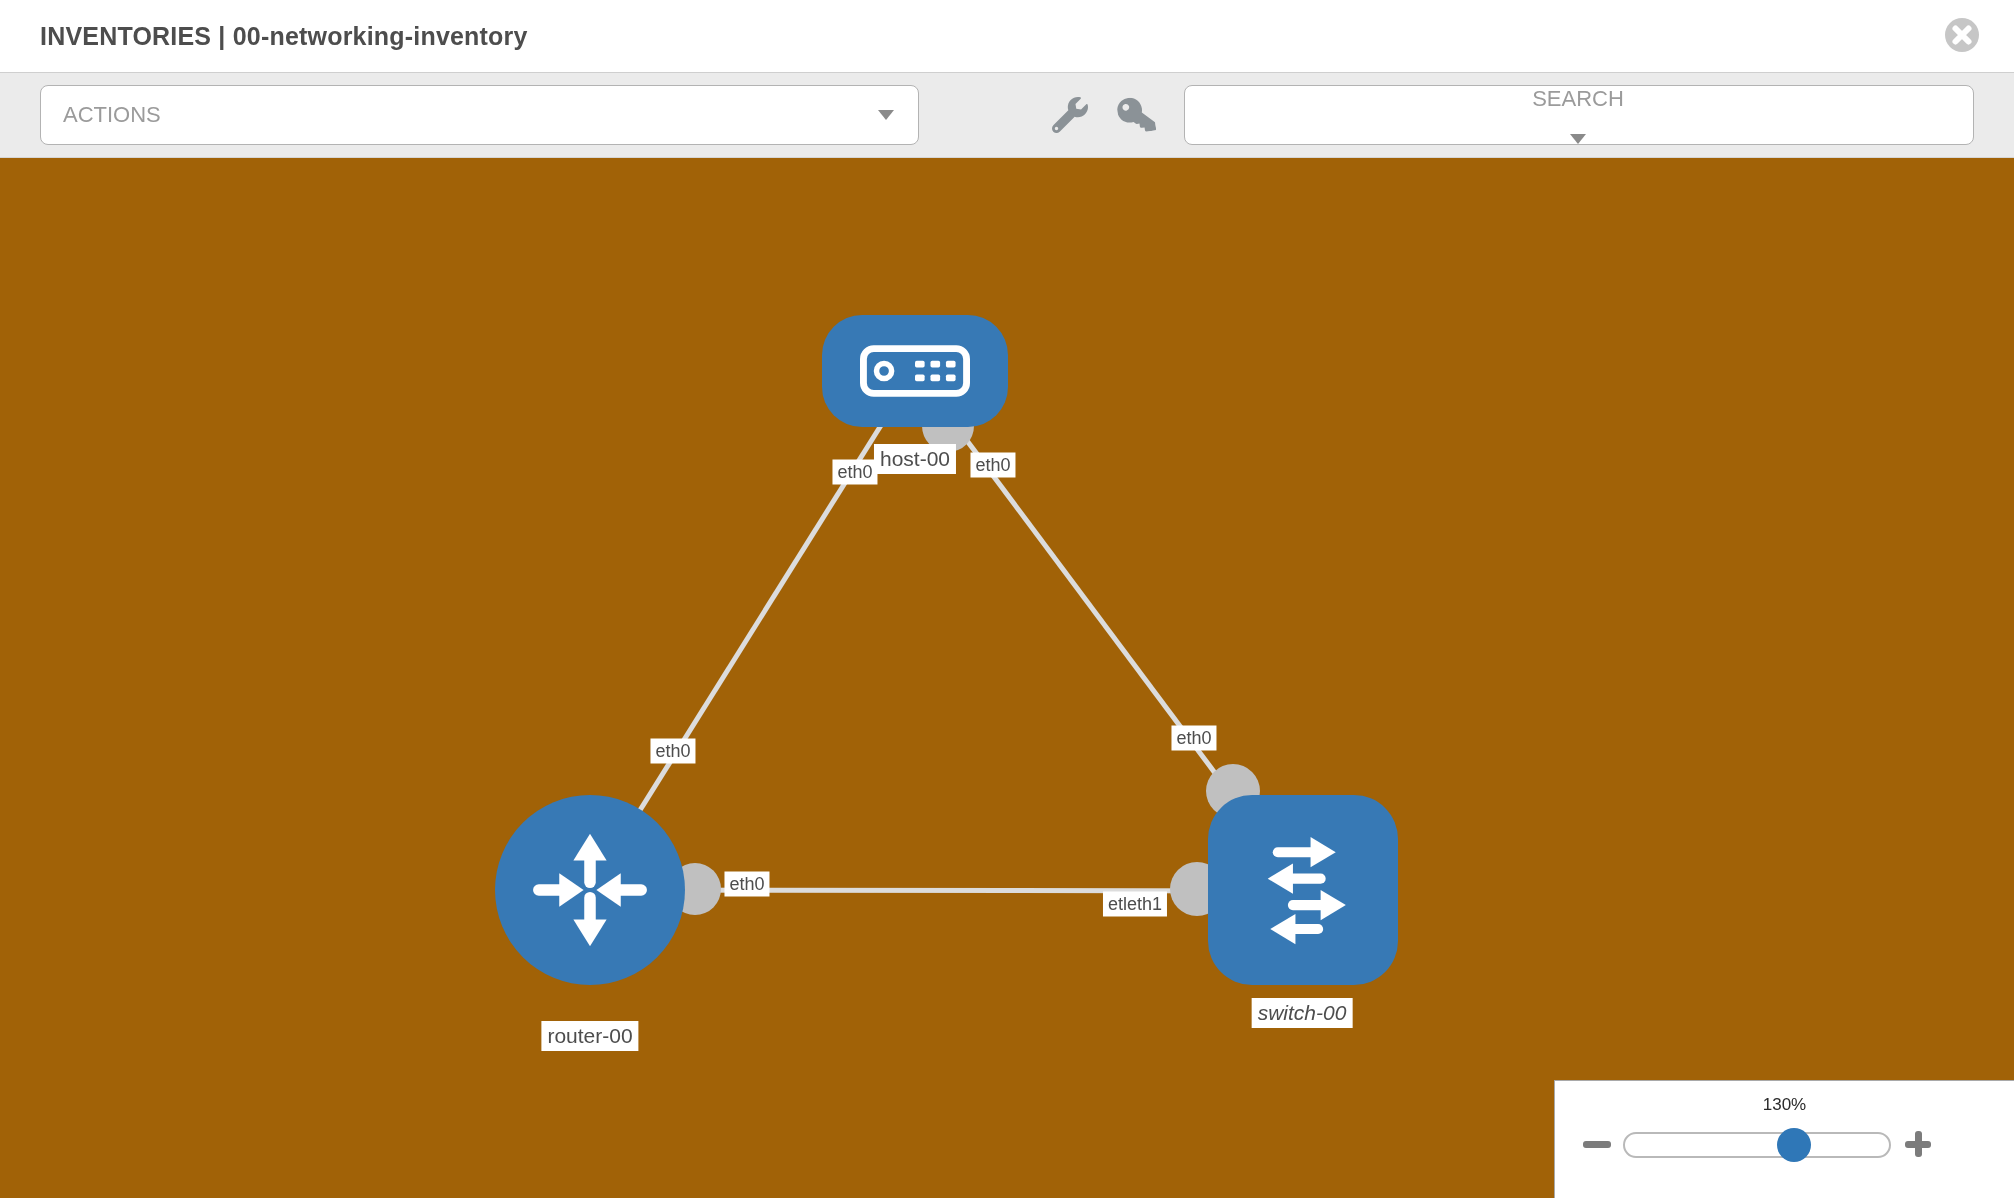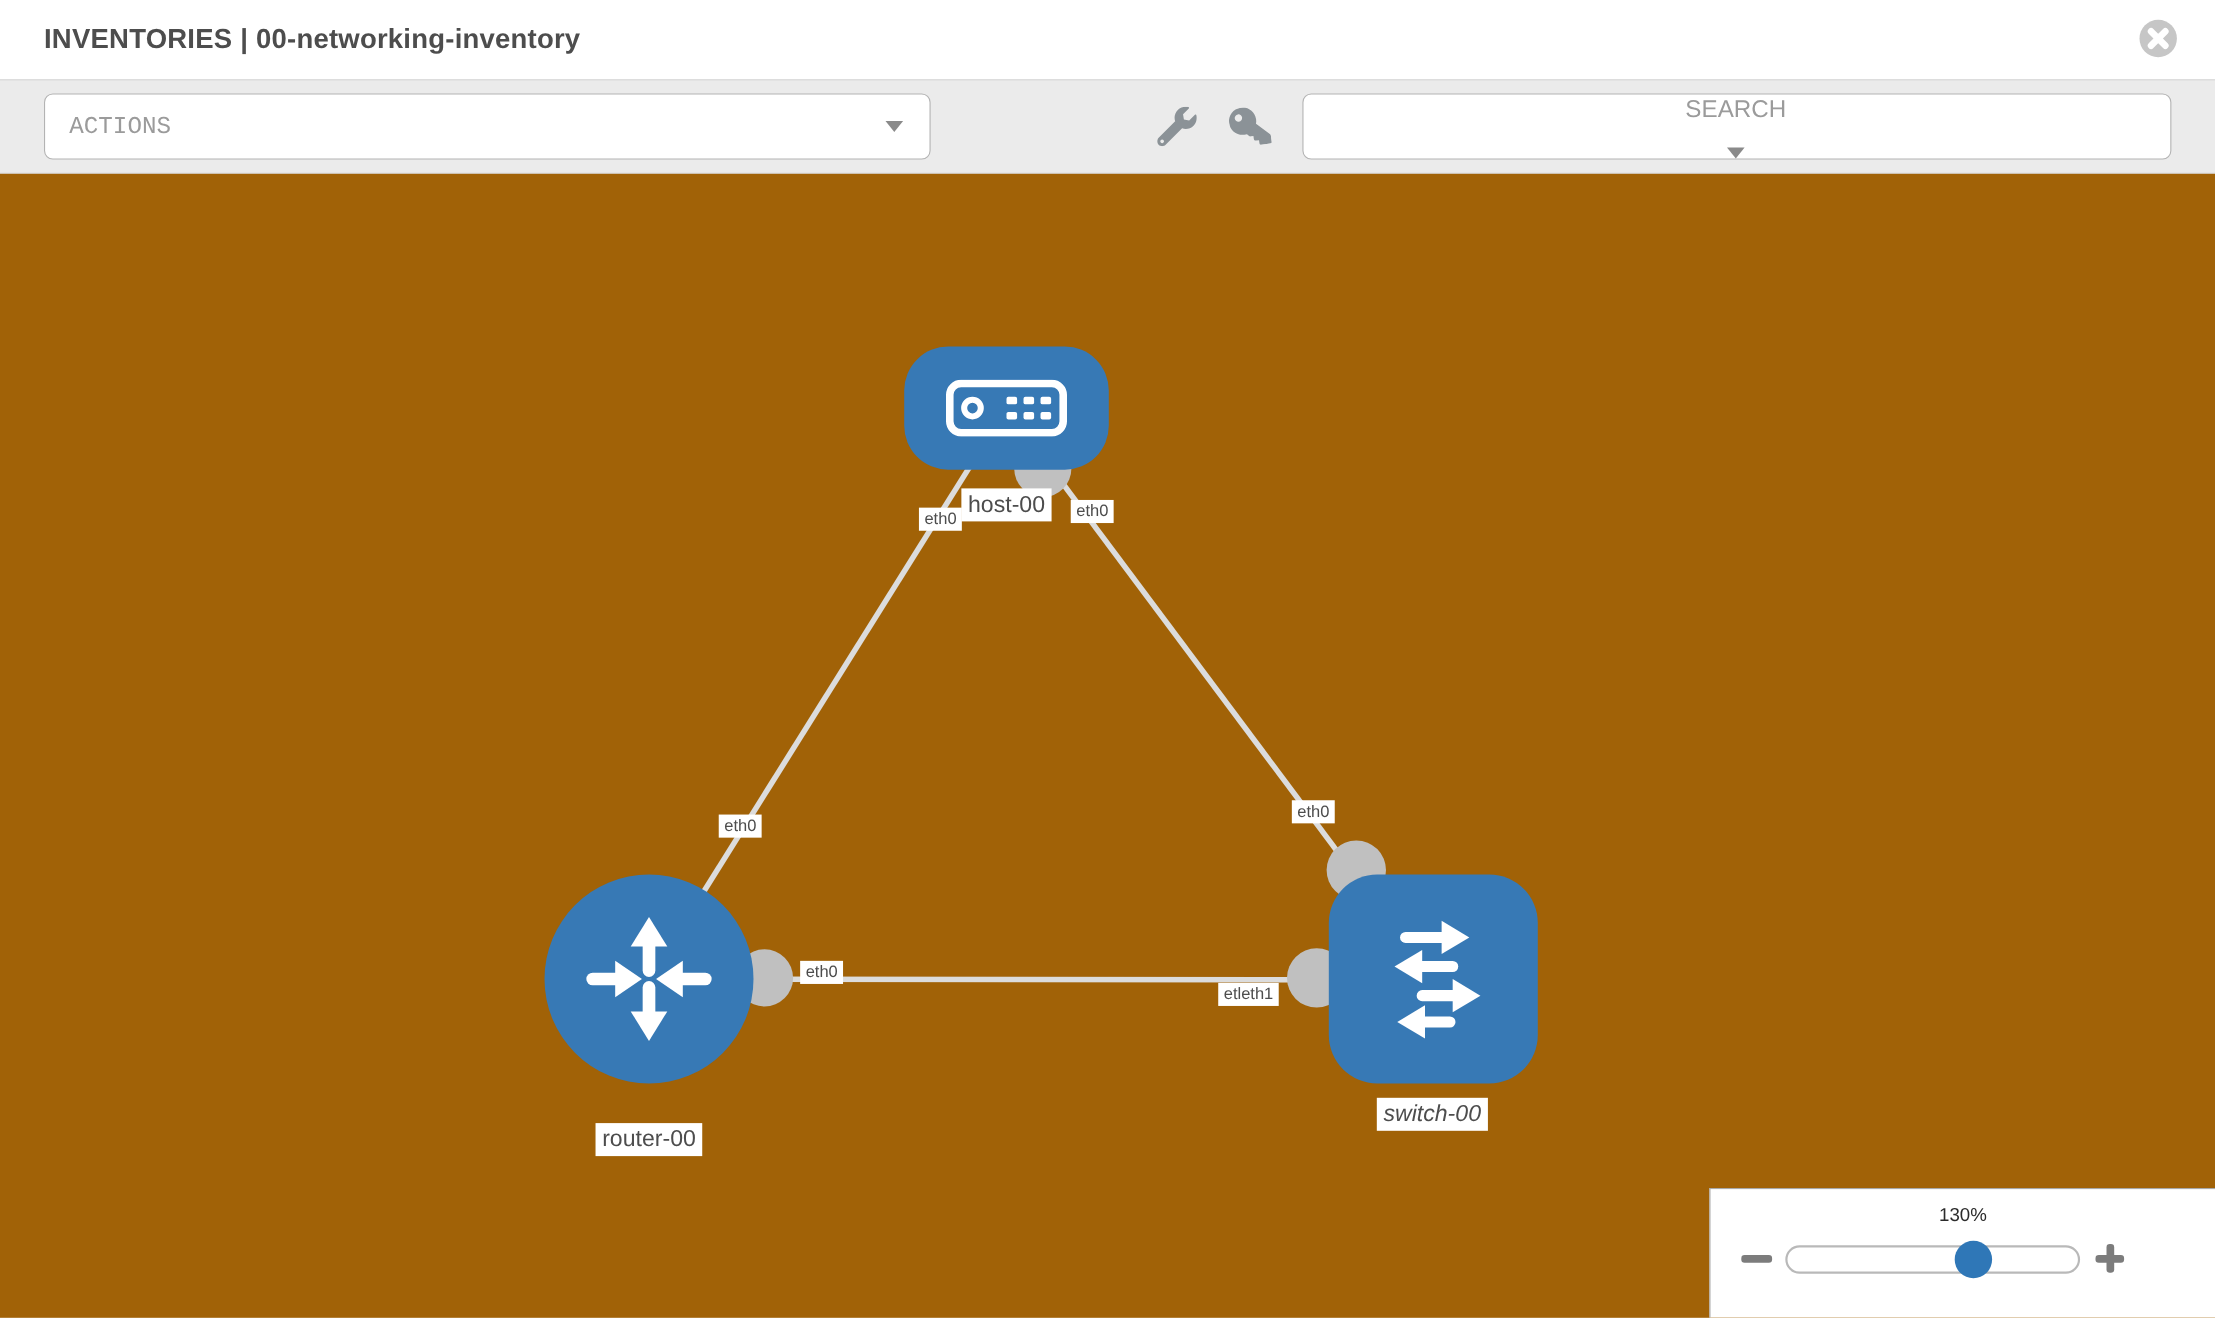--- a/index.html
+++ b/index.html
@@ -13,41 +13,41 @@
   .close-btn { position:absolute; right:34px; top:17px; width:36px; height:36px; cursor:pointer; }
 
   
   .toolbar { height:86px; background:#ebebeb; border-top:1px solid #cfcfcf;
     border-bottom:1px solid #d6d6d6; display:flex; align-items:center; padding:0 40px; }
   .dd-box { height:60px; background:#ffffff; border:1px solid #b3b3b3; border-radius:8px;
     display:flex; align-items:center; justify-content:space-between; padding:0 24px 0 22px; }
   .dd-box .dd-label { font-size:22px; color:#9b9b9b; }
   .caret { width:0; height:0; border-left:8px solid transparent;
     border-right:8px solid transparent; border-top:10px solid #8a8a8a; }
-  .actions-box { width:806px;font-family:Liberation Mono, monospace; }
+  .actions-box { width:879px; }
   .search-box { width:790px;flex-direction:column; }
   .tb-spacer { flex:1; }
   .tool-icon { width:36px; height:36px; margin-right:30px; cursor:pointer; }
   .tool-icon svg { width:100%; height:100%; fill:#8b9297; }
   .key-rot { transform:scaleX(-1) rotate(8deg); }
 
   
   .canvas { position:relative; width:2014px; height:1040px; background:#a16207; overflow:hidden; }
   .edges-svg { position:absolute; left:0; top:0; z-index:1; }
 
   .node { position:absolute; z-index:2; background:#3779b5; display:flex;
     align-items:center; justify-content:center; cursor:pointer; }
   .node-host { left:822px; top:157px; width:186px; height:112px; border-radius:40px; }
   .node-router { left:495px; top:637px; width:190px; height:190px; border-radius:50%; }
   .node-switch { left:1208px; top:637px; width:190px; height:190px; border-radius:44px; }
 
   .diagram-label { position:absolute; z-index:3; background:#ffffff; color:#4d4d4d;
     white-space:nowrap; transform:translate(-50%,-50%); }
   .node-label { font-size:21px; padding:3px 6px; }
-  .if-label { font-size:15px; padding:2px 5px; }
+  .if-label { font-size:18px; padding:2px 5px; }
 
   
   .zoom-panel { position:absolute; right:0; bottom:0; z-index:4; width:460px; height:118px;
     background:#ffffff; border:1px solid #a9a9a9; border-right:none; border-bottom:none; }
   .zoom-value { text-align:center; font-size:17px; color:#2b2b2b; margin-top:14px; }
   .zoom-row { position:relative; height:60px; }
   .zoom-minus { position:absolute; left:28px; top:26px; width:28px; height:7px;
     background:#7c7c7c; border-radius:3px; cursor:pointer; }
   .zoom-plus { position:absolute; left:350px; top:16px; width:26px; height:26px; cursor:pointer; }
   .zoom-plus::before, .zoom-plus::after { content:""; position:absolute; background:#7c7c7c; border-radius:3px; }

